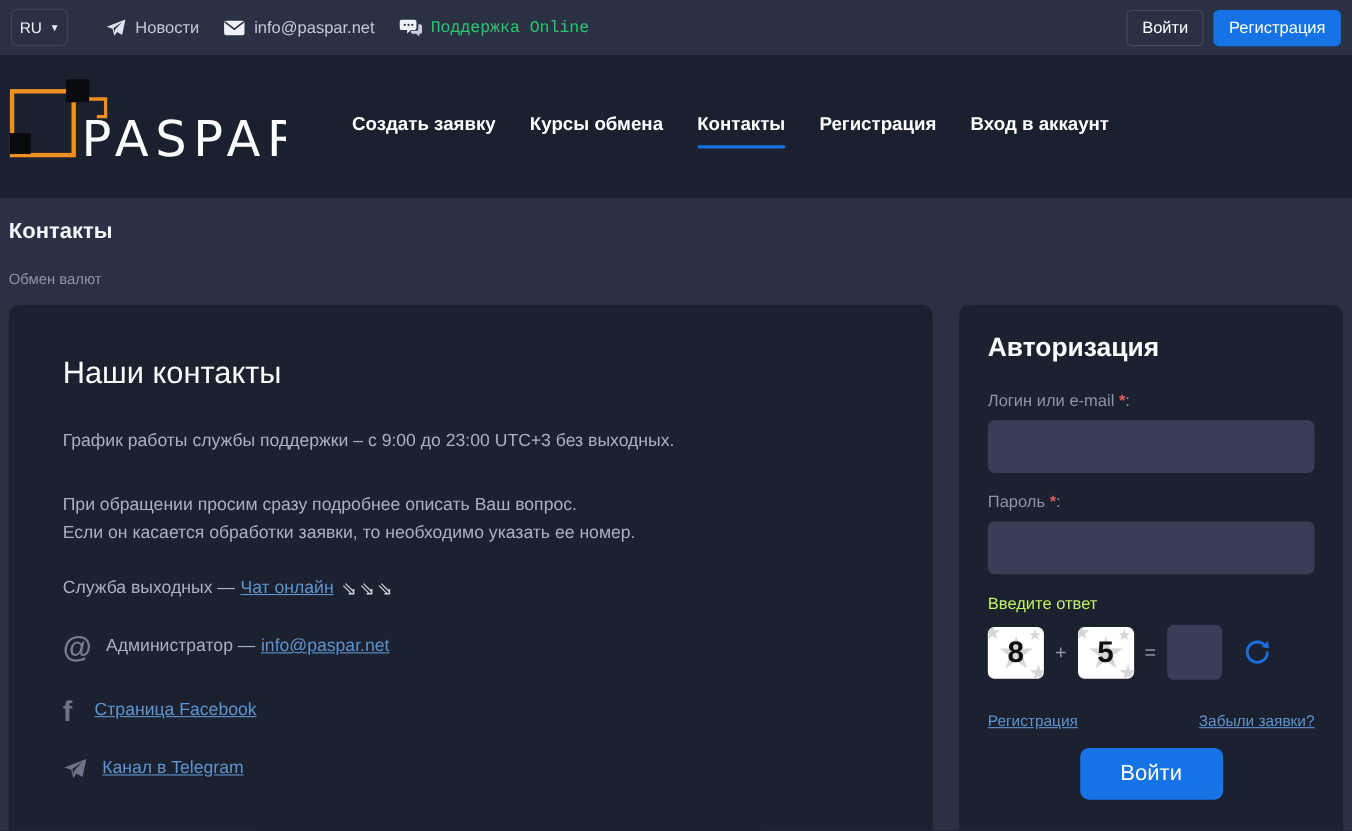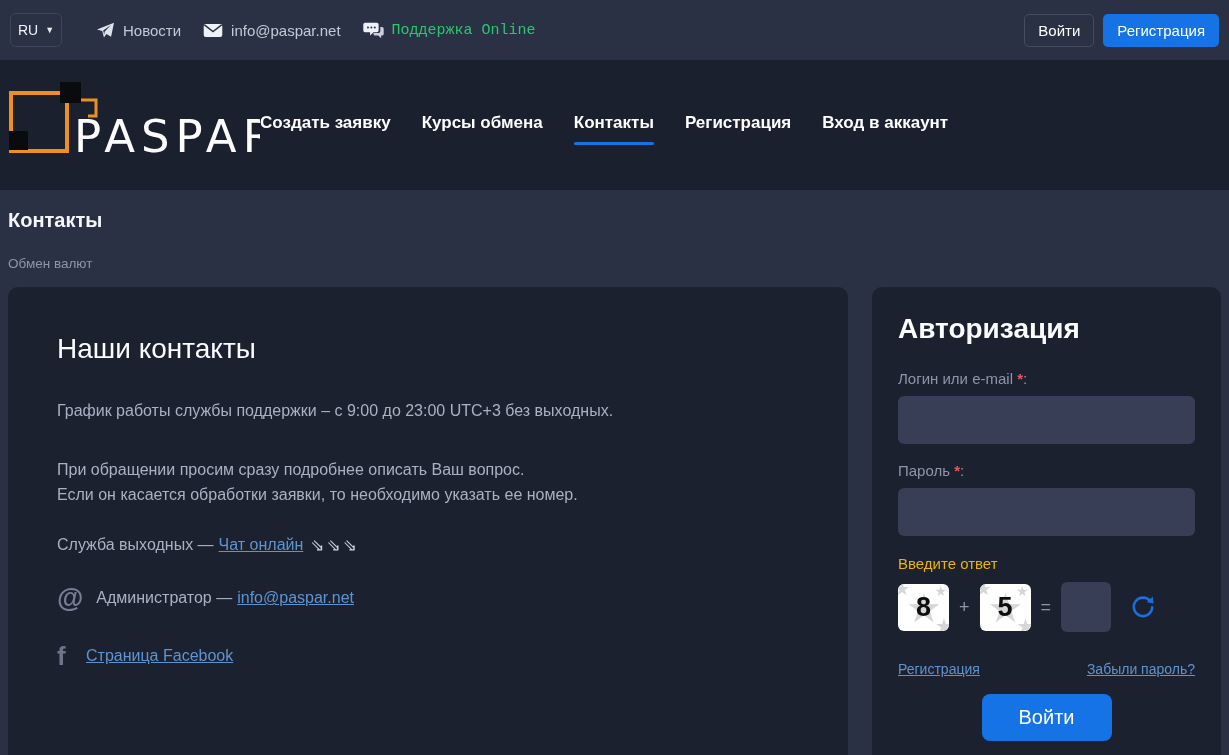--- a/index.html
+++ b/index.html
@@ -4,21 +4,21 @@
 <style>
   * { margin:0; padding:0; box-sizing:border-box; }
   html,body { width:1229px; height:755px; overflow:hidden; }
   body {
     font-family:"Liberation Sans", sans-serif;
     background:#2a3144;
     color:#fff;
   }
   
   .topbar {
-    height:60px; background:#2a3144;
+    height:50px; background:#2a3144;
     display:flex; align-items:center; padding:0 10px;
   }
   .lang-box {
     width:52px; height:34px; border:1px solid #3e455a; border-radius:6px;
     display:flex; align-items:center; justify-content:center; gap:7px;
     font-size:14px; color:#f2f4f8; cursor:pointer; background:transparent;
   }
   .lang-box .caret { font-size:9px; color:#e8eaf0; }
   .tb-item {
     display:flex; align-items:center; gap:8px;
@@ -37,21 +37,21 @@
     margin-left:9px; padding:8px 14px; border:none; border-radius:5px;
     background:#1673e6; color:#fff; font-size:15px; cursor:pointer;
     font-family:inherit;
   }
   
   .header {
     height:130px; background:#1b202e;
     display:flex; align-items:center;
   }
   .logo { margin-left:8px; display:block; cursor:pointer; }
-  .nav { display:flex; gap:31px; }
+  .nav { display:flex; gap:31px; margin-left:60px; }
   .nav-item {
     position:relative; font-size:17px; font-weight:600; color:#fff;
     cursor:pointer; text-decoration:none; padding-bottom:4px;
   }
   .nav-item.active::after {
     content:""; position:absolute; left:0; right:0; bottom:-8px;
     height:3px; background:#1673e6; border-radius:2px;
   }
   
   .page-head { padding:19px 8px 16px; }
@@ -68,30 +68,30 @@
   .contacts-h { font-size:28px; font-weight:400; color:#fbfcfe; }
   .para { margin-top:33px; font-size:16px; color:#a9b1c3; line-height:1.6; }
   .row { margin-top:27px; display:flex; align-items:center; gap:13px;
          font-size:16px; color:#a9b1c3; }
   a.lnk { color:#5e94d0; text-decoration:underline; cursor:pointer; }
   .arrows { color:#ccd2dd; font-size:17px; letter-spacing:2px; margin-left:4px; }
   .at-icon { font-size:27px; font-weight:700; color:#767e92; }
   .fb-icon { font-size:26px; font-weight:700; color:#6d7487; width:16px; }
   .plane-icon svg { display:block; }
   
-  .auth-h { font-size:28px; font-weight:700; color:#fbfcfe; }
+  .auth-h { font-size:24px; font-weight:700; color:#fbfcfe; }
   .field-label { margin-top:25px; font-size:15px; color:#8d95a9; }
   .field-label.second { margin-top:18px; }
   .req { color:#e4595f; font-weight:700; }
   .text-input {
     display:block; width:100%; height:48px; margin-top:9px;
     background:#373e55; border:none; border-radius:6px;
     color:#eef1f7; font-size:16px; padding:0 12px; font-family:inherit;
   }
-  .captcha-label { margin-top:19px; font-size:15px; color:#eab308; }
+  .captcha-label { margin-top:19px; font-size:15px; color:#bef264; }
   .captcha-row { margin-top:10px; display:flex; align-items:center; gap:10px; }
   .cap-box {
     width:51px; height:47px; background:#fff; border-radius:6px;
     position:relative; display:flex; align-items:center; justify-content:center;
     overflow:hidden; flex:0 0 auto;
   }
   .cap-box .star { position:absolute; color:#d6d6d6; line-height:1; }
   .cap-box .s1 { font-size:40px; left:8px; top:4px; }
   .cap-box .s2 { font-size:18px; left:-4px; top:-4px; }
   .cap-box .s3 { font-size:20px; right:-4px; bottom:-5px; }
@@ -207,20 +207,28 @@
       <span class="at-icon">@</span>
       <span>Администратор — </span>
       <a class="lnk" style="margin-left:-8px;">info@paspar.net</a>
     </div>
 
     <div class="row">
       <span class="fb-icon">f</span>
       <a class="lnk">Страница Facebook</a>
     </div>
 
+    <div class="row">
+      <span class="plane-icon">
+        <svg width="23" height="20" viewBox="0 0 24 22">
+            <path d="M23 1 1 9.6l6.8 2.2L10 20l3.2-4.4 6 3.6L23 1Zm-14 10 10-7-8.2 8.6-.4 4-1.4-5.6Z" fill="#6d7487"></path>
+          </svg>
+      </span>
+      <a class="lnk">Канал в Telegram</a>
+    </div>
   </div>
 
   <div class="card side-card">
     <h2 class="auth-h">Авторизация</h2>
 
     <div class="field-label">
       <span>Логин или e-mail</span>
       <span class="req">*</span><span>:</span>
     </div>
     <input class="text-input" type="text" style="">
@@ -253,20 +261,20 @@
       <span class="refresh">
         <svg width="28" height="28" viewBox="0 0 28 28">
             <path d="M21.5 8.5 A 9.2 9.2 0 1 0 23.2 14.4" fill="none" stroke="#1a6fe0" stroke-width="2.6" stroke-linecap="round"></path>
             <polygon points="23.8,3.5 24.6,10.4 17.8,9.2" fill="#1a6fe0"></polygon>
           </svg>
       </span>
     </div>
 
     <div class="links-row">
       <a class="lnk">Регистрация</a>
-      <a class="lnk">Забыли пароль?</a>
+      <a class="lnk">Забыли заявки?</a>
     </div>
 
     <div class="submit-wrap">
       <button class="btn-submit">Войти</button>
     </div>
   </div>
 </div>
 
 </body></html>

